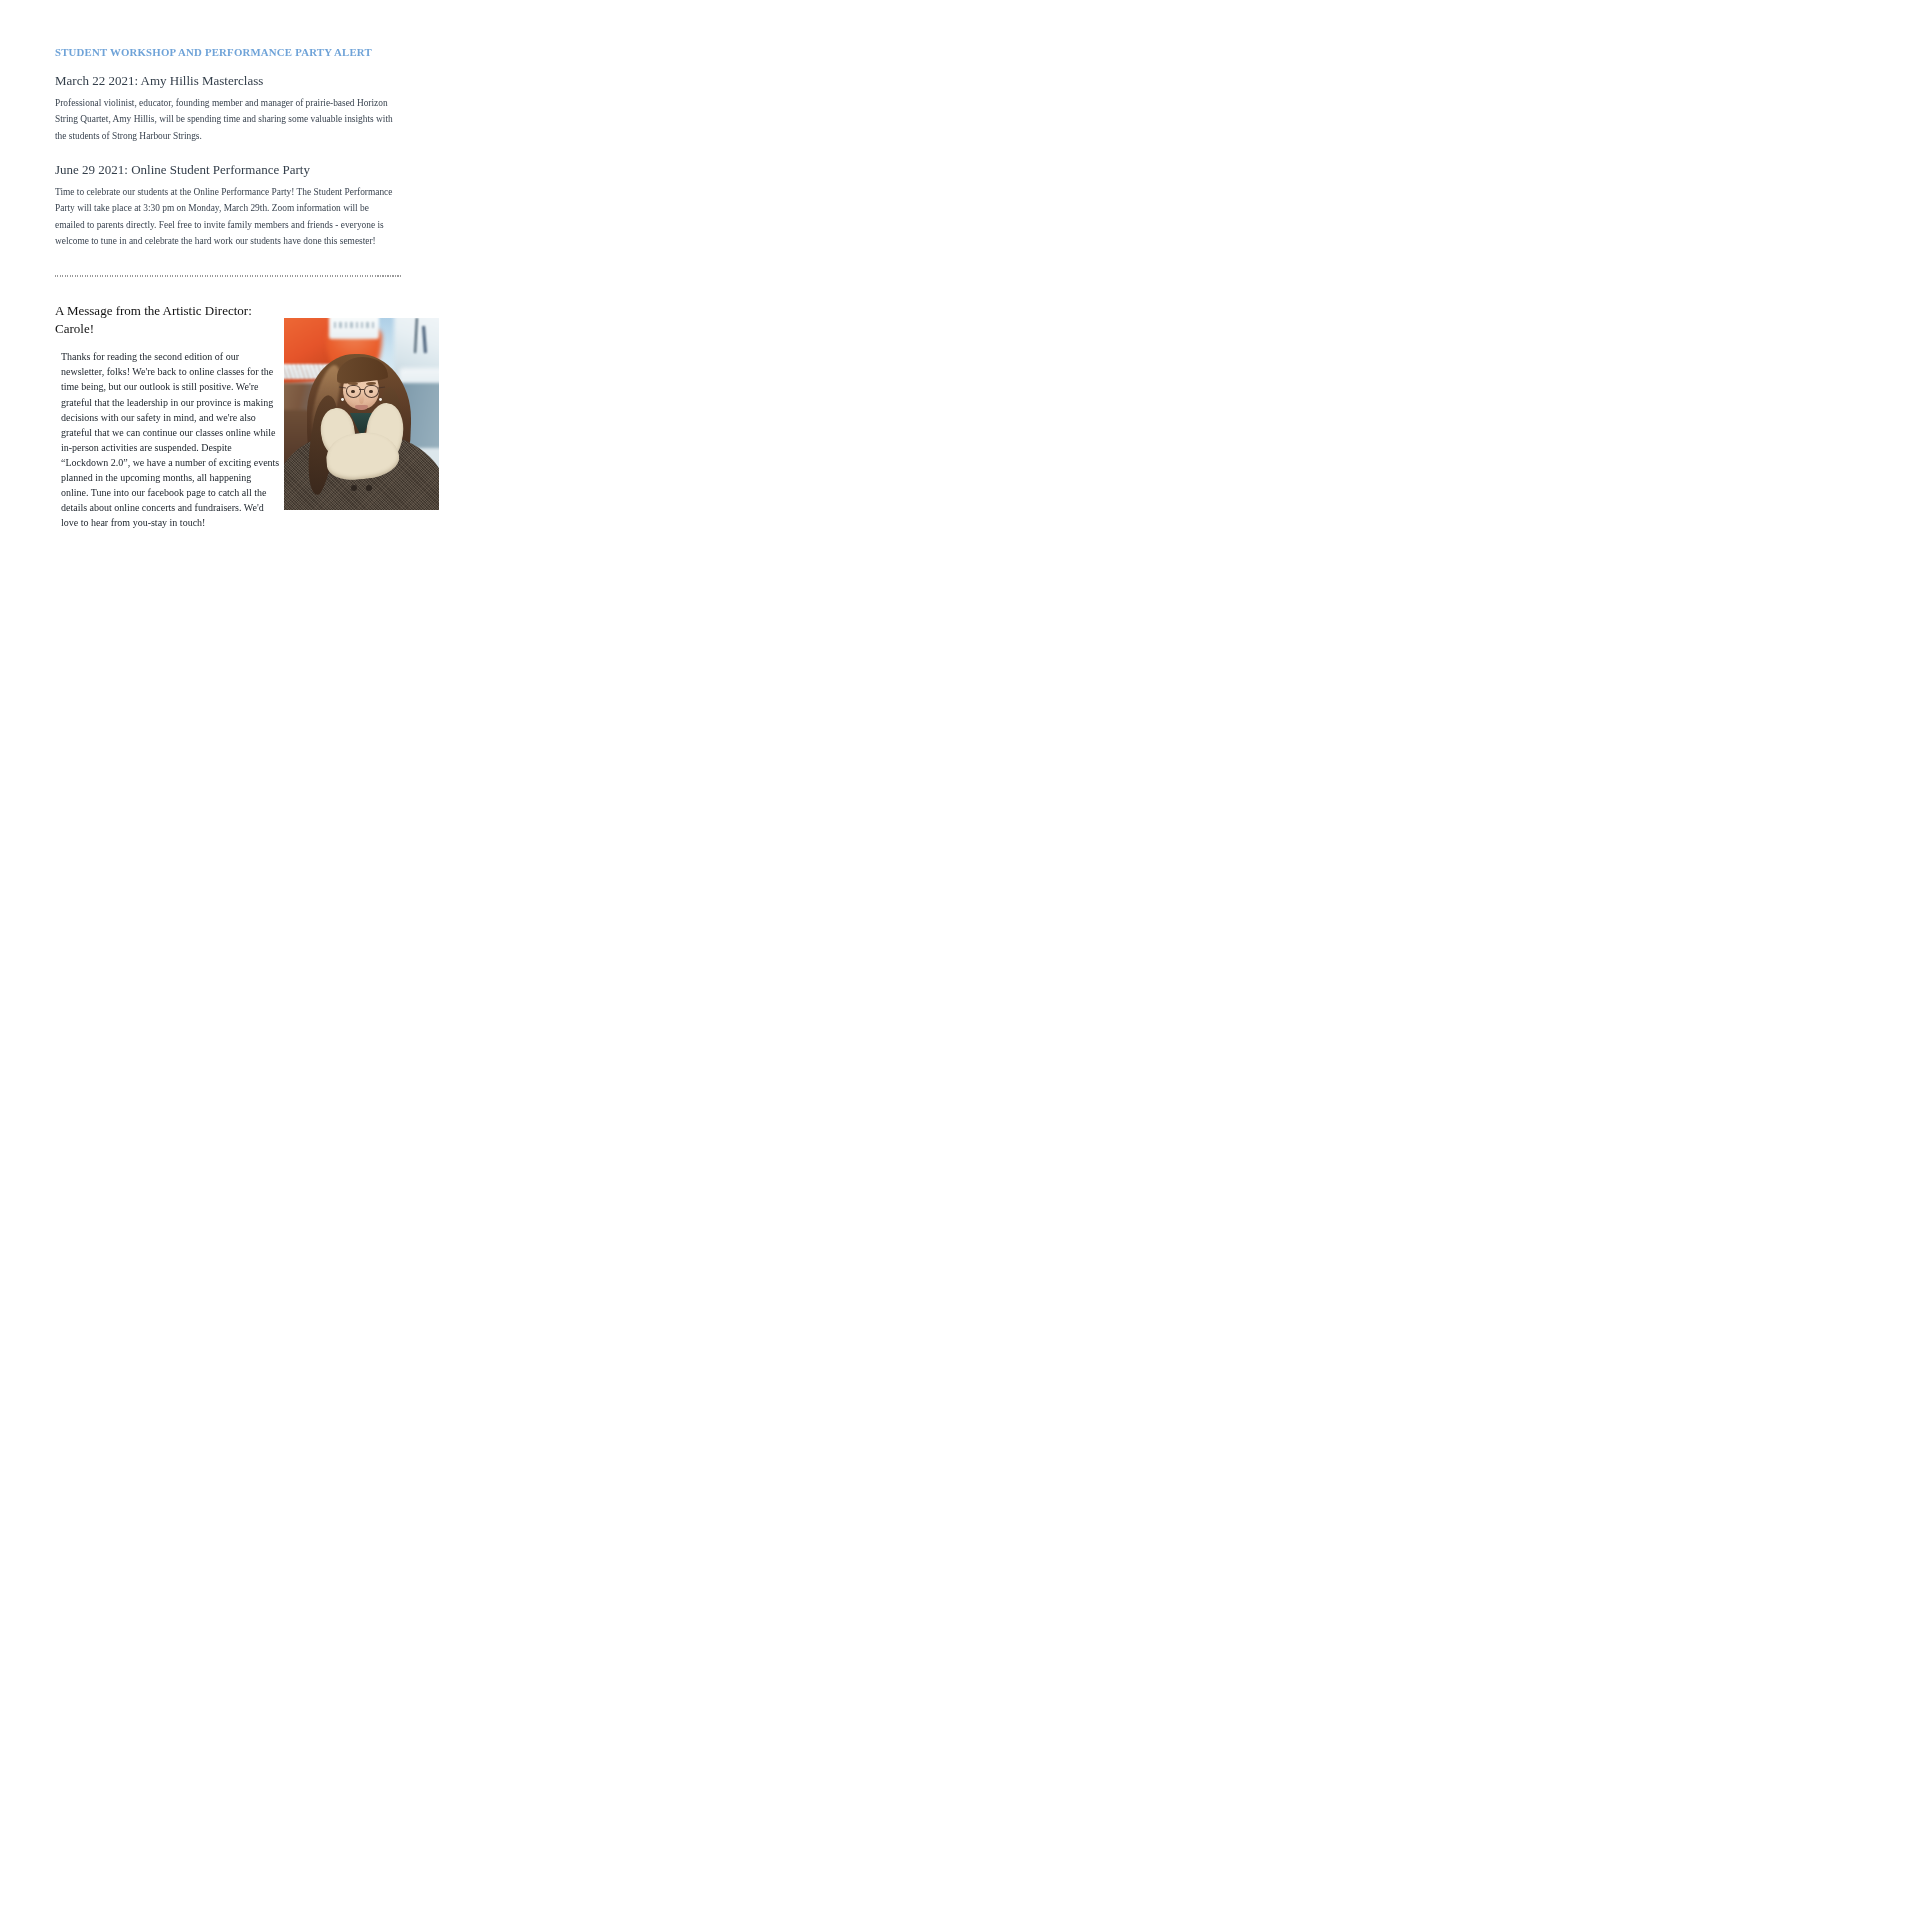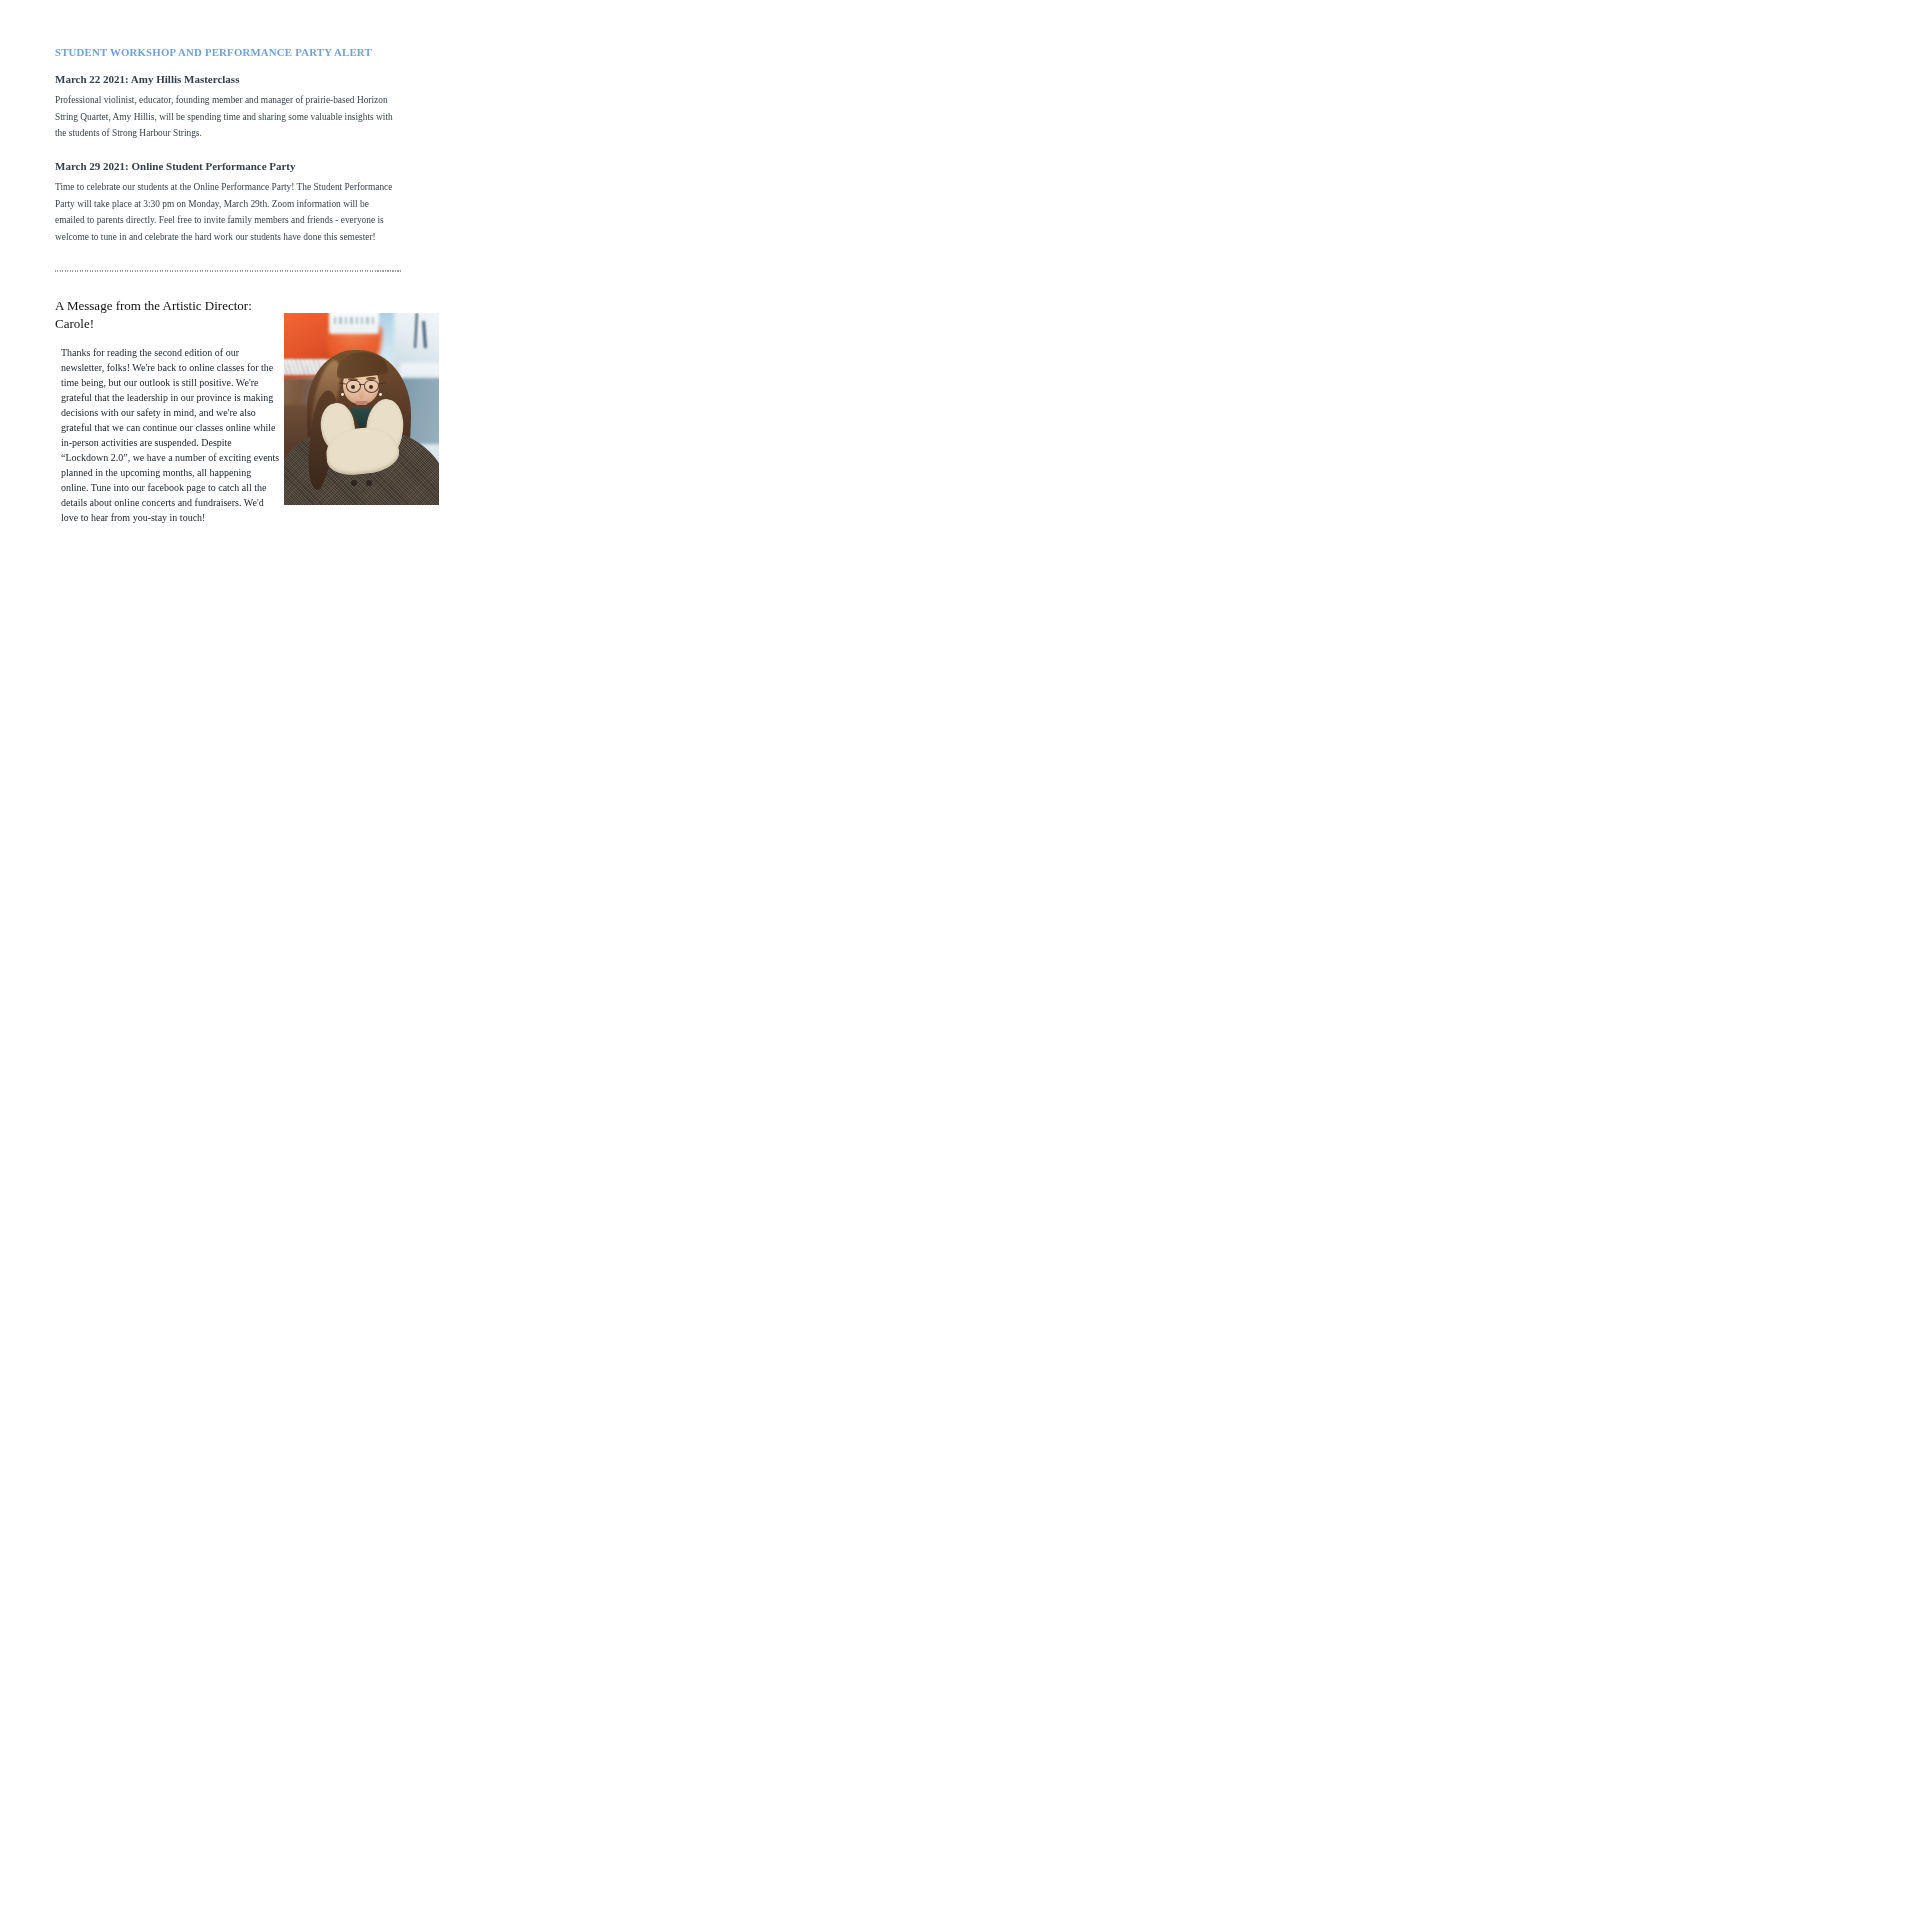--- a/index.html
+++ b/index.html
@@ -3,21 +3,21 @@
 <meta charset="utf-8">
 <style>
   html,body{margin:0;padding:0;background:#ffffff;}
   .page{position:relative;width:454px;height:592px;background:#ffffff;overflow:hidden;
         font-family:"Liberation Serif","DejaVu Serif",serif;}
   .content{padding:46px 0 0 55px;}
 
   .alert{font-size:10.8px;font-weight:bold;color:#6fa3d8;letter-spacing:0.2px;
          margin:0 0 14px 0;width:358px;line-height:1.2;}
 
-  .sec-h{font-size:11px;font-weight:bold;color:#333e4a;margin:0 0 6.2px 0;line-height:1.2;}
+  .sec-h{font-size:13px;font-weight:normal;color:#333e4a;margin:0 0 6.2px 0;line-height:1.2;}
   .sec-p{font-size:9.4px;line-height:1.76;color:#3a4450;width:341px;margin:0 0 17.7px 0;}
   .sec-p.last{margin-bottom:12px;}
 
   .divider{width:346px;height:1.5px;margin-top:25px;
            background:repeating-linear-gradient(90deg,#9b9b9b 0 1px,transparent 1px 2.5px);}
 
   .message-row{position:relative;margin-top:25.4px;height:216px;}
   .msg-h{font-size:13px;font-weight:normal;color:#111111;line-height:1.38;width:223px;margin:0 0 11.6px 0;}
   .msg-p{font-size:10px;line-height:1.505;color:#212830;width:220px;margin:6px;}
 
@@ -111,21 +111,21 @@
   <div class="content">
 
     <div class="alert">STUDENT WORKSHOP AND PERFORMANCE PARTY ALERT</div>
 
     <section>
       <h2 class="sec-h">March 22 2021: Amy Hillis Masterclass</h2>
       <p class="sec-p">Professional violinist, educator, founding member and manager of prairie-based Horizon String Quartet, Amy Hillis, will be spending time and sharing some valuable insights with the students of Strong Harbour Strings.</p>
     </section>
 
     <section>
-      <h2 class="sec-h">March 29 2021: Online Student Performance Party</h2>
+      <h2 class="sec-h">June 29 2021: Online Student Performance Party</h2>
       <p class="sec-p last">Time to celebrate our students at the Online Performance Party! The Student Performance Party will take place at 3:30 pm on Monday, March 29th. Zoom information will be emailed to parents directly. Feel free to invite family members and friends - everyone is welcome to tune in and celebrate the hard work our students have done this semester!</p>
     </section>
 
     <div class="divider"></div>
 
     <div class="message-row">
       <h1 class="msg-h">A Message from the Artistic Director: Carole!</h1>
       <p class="msg-p">Thanks for reading the second edition of our newsletter, folks! We're back to online classes for the time being, but our outlook is still positive. We're grateful that the leadership in our province is making decisions with our safety in mind, and we're also grateful that we can continue our classes online while in-person activities are suspended. Despite “Lockdown 2.0”, we have a number of exciting events planned in the upcoming months, all happening online.  Tune into our facebook page to catch all the details about online concerts and fundraisers.  We'd love to hear from you-stay in touch!</p>
 
       <div class="photo">

